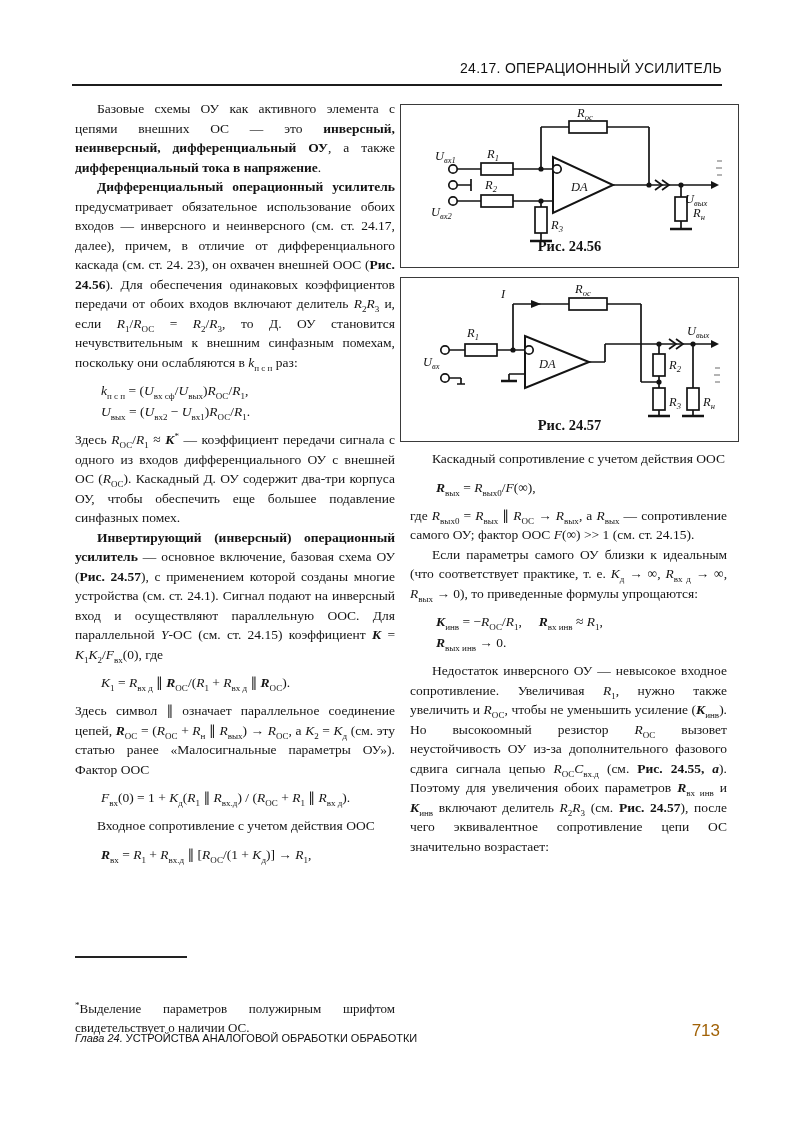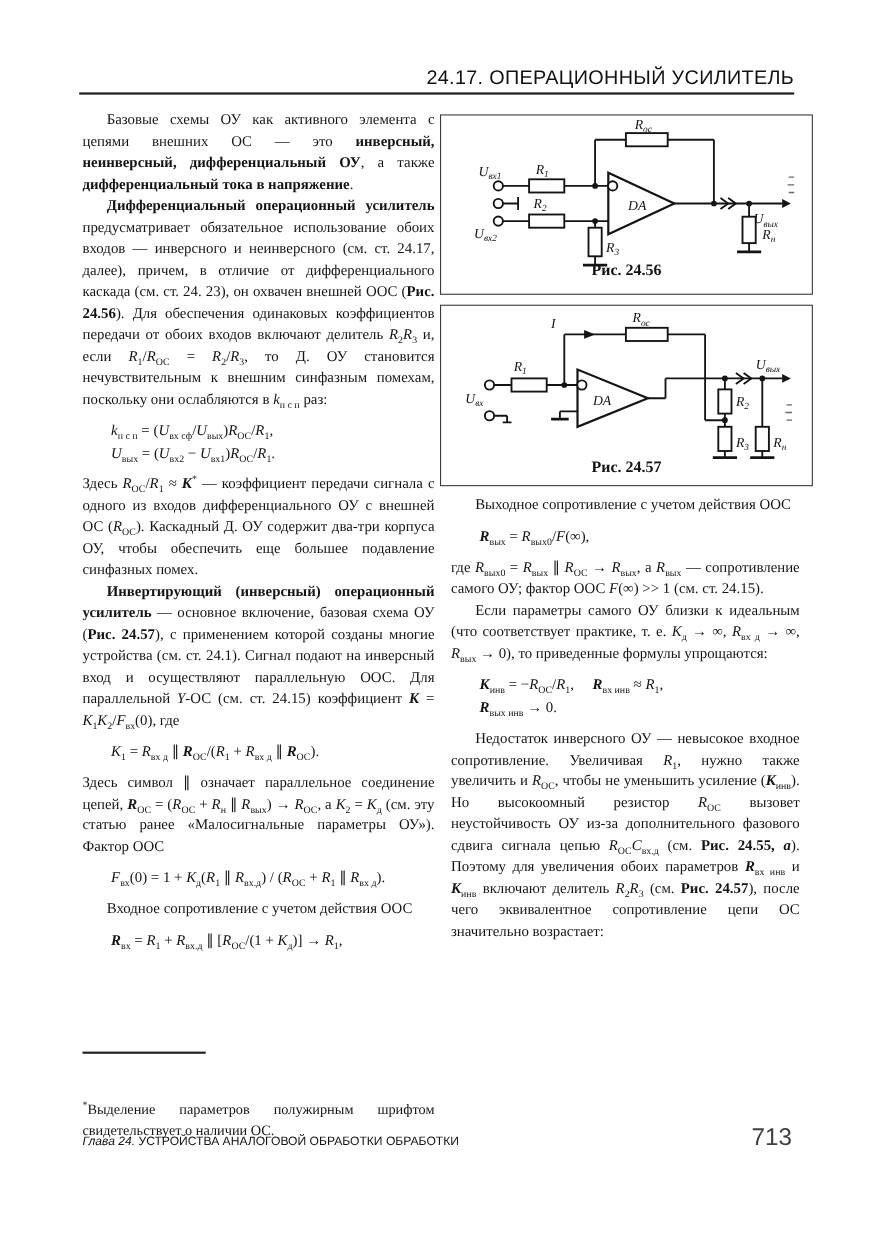--- a/index.html
+++ b/index.html
@@ -1,20 +1,20 @@
 <!DOCTYPE html>
 <html lang="ru"><head>
 <meta charset="utf-8">
 <style>
   html,body{margin:0;padding:0;background:#9a9a9a;}
   .page{position:relative;width:794px;height:1131px;background:#ffffff;margin:0 auto;
         font-family:"Liberation Serif",serif;color:#141414;overflow:hidden;}
   
   .hdr-title{position:absolute;top:60px;right:72px;font-family:"Liberation Sans",sans-serif;
-             font-size:18px;letter-spacing:.3px;color:#111;}
+             font-size:14px;letter-spacing:.3px;color:#111;}
   .hdr-rule{position:absolute;top:84px;left:72px;right:72px;height:2px;background:#1c1c1c;}
   
   .col{position:absolute;font-size:13.5px;line-height:19.5px;text-align:justify;}
   .col-left{left:75px;top:99px;width:320px;}
   .col-right{left:410px;top:449px;width:317px;}
   .p{margin:0;text-indent:22px;}
   .p-noind{margin:0;text-indent:0;}
   .formula{margin:8px 0 8px 26px;text-align:left;text-indent:0;line-height:21px;}
   sub{font-size:9px;line-height:0;}
   sup{font-size:9px;line-height:0;}
@@ -32,21 +32,21 @@
   .term{fill:#fff;stroke:#141414;stroke-width:1.7;}
   .ah{fill:#141414;}
   .art{stroke:#6a6a6a;stroke-width:1.2;fill:none;}
   .svgt{font-family:"Liberation Serif",serif;font-style:italic;font-size:12.5px;fill:#141414;}
   .ss{font-size:8.5px;}
   
   .fn-rule{position:absolute;left:75px;top:956px;width:112px;height:1.5px;background:#222;}
   .footnote{position:absolute;left:75px;top:1000px;width:320px;font-size:13px;line-height:18.5px;text-align:justify;}
   .footer-left{position:absolute;left:75px;top:1032px;font-family:"Liberation Sans",sans-serif;font-size:11px;color:#111;}
   .chap-it{font-style:italic;}
-  .pagenum{position:absolute;right:74px;top:1021px;font-family:"Liberation Sans",sans-serif;font-size:22px;color:#404040;}
+  .pagenum{position:absolute;right:74px;top:1021px;font-family:"Liberation Sans",sans-serif;font-size:17px;color:#a16207;}
 </style>
 </head>
 <body>
 
 <div class="page">
 
   <div class="hdr-title">24.17. ОПЕРАЦИОННЫЙ УСИЛИТЕЛЬ</div>
   <div class="hdr-rule"></div>
 
   <div class="col col-left">
@@ -128,21 +128,21 @@
       <text class="svgt" x="138" y="90">DA</text>
       <text class="svgt" x="268" y="91"><tspan>R</tspan><tspan class="ss" dy="3">2</tspan></text>
       <text class="svgt" x="268" y="128"><tspan>R</tspan><tspan class="ss" dy="3">3</tspan></text>
       <text class="svgt" x="302" y="128"><tspan>R</tspan><tspan class="ss" dy="3">н</tspan></text>
       <text class="svgt" x="286" y="57"><tspan>U</tspan><tspan class="ss" dy="3">вых</tspan></text>
     </svg>
     <div class="figcap">Рис. 24.57</div>
   </div>
 
   <div class="col col-right">
-    <div class="p">Выходное сопротивление с учетом действия ООС</div>
+    <div class="p">Каскадный сопротивление с учетом действия ООС</div>
     <div class="formula"><b><i>R</i></b><sub>вых</sub> = <i>R</i><sub>вых0</sub>/<i>F</i>(∞),</div>
     <div class="p-noind">где <i>R</i><sub>вых0</sub> = <i>R</i><sub>вых</sub> ∥ <i>R</i><sub>ОС</sub> → <i>R</i><sub>вых</sub>, а <i>R</i><sub>вых</sub> — сопротивление самого ОУ; фактор ООС <i>F</i>(∞) &gt;&gt; 1 (см. ст. 24.15).</div>
     <div class="p">Если параметры самого ОУ близки к идеальным (что соответствует практике, т. е. <i>K</i><sub>д</sub> → ∞, <i>R</i><sub>вх д</sub> → ∞, <i>R</i><sub>вых</sub> → 0), то приведенные формулы упрощаются:</div>
     <div class="formula"><b><i>К</i></b><sub>инв</sub> = −<i>R</i><sub>ОС</sub>/<i>R</i><sub>1</sub>,&nbsp;&nbsp;&nbsp;&nbsp;&nbsp;<b><i>R</i></b><sub>вх инв</sub> ≈ <i>R</i><sub>1</sub>,<br><b><i>R</i></b><sub>вых инв</sub> → 0.</div>
     <div class="p">Недостаток инверсного ОУ — невысокое входное сопротивление. Увеличивая <i>R</i><sub>1</sub>, нужно также увеличить и <i>R</i><sub>ОС</sub>, чтобы не уменьшить усиление (<b><i>К</i></b><sub>инв</sub>). Но высокоомный резистор <i>R</i><sub>ОС</sub> вызовет неустойчивость ОУ из-за дополнительного фазового сдвига сигнала цепью <i>R</i><sub>ОС</sub><i>C</i><sub>вх.д</sub> (см. <b>Рис. 24.55, <i>а</i></b>). Поэтому для увеличения обоих параметров <b><i>R</i></b><sub>вх инв</sub> и <b><i>К</i></b><sub>инв</sub> включают делитель <i>R</i><sub>2</sub><i>R</i><sub>3</sub> (см. <b>Рис. 24.57</b>), после чего эквивалентное сопротивление цепи ОС значительно возрастает:</div>
   </div>
 
   <div class="fn-rule"></div>
   <div class="footnote"><sup>*</sup>Выделение параметров полужирным шрифтом свидетельствует о наличии ОС.</div>
   <div class="footer-left">

